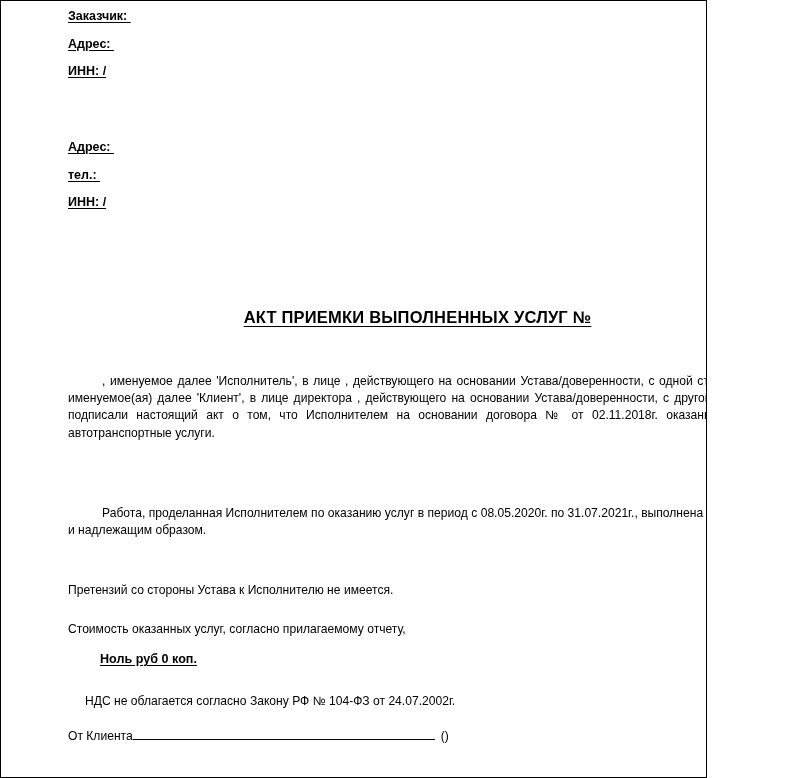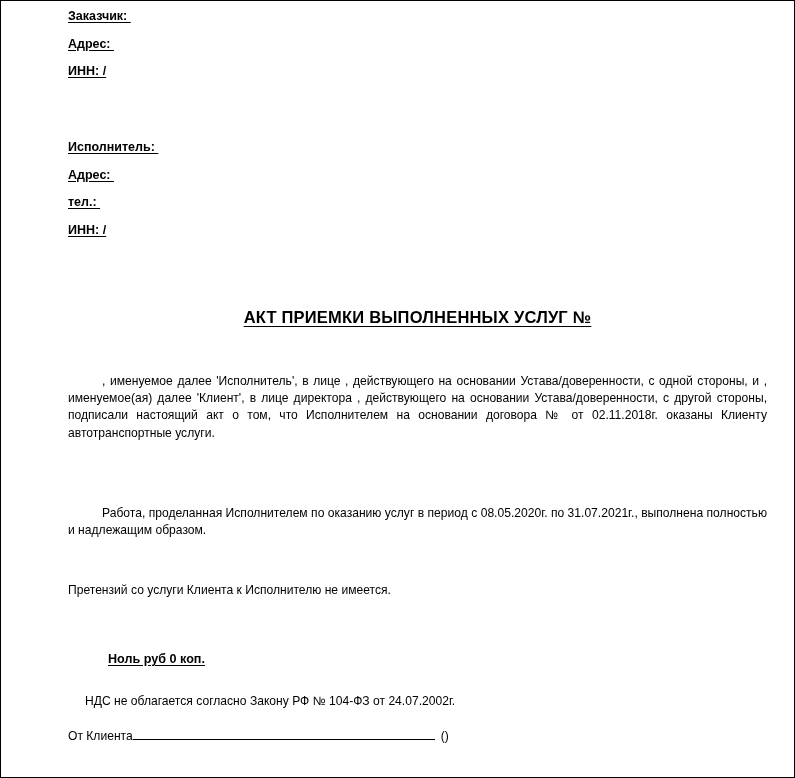--- a/index.html
+++ b/index.html
@@ -6,21 +6,21 @@
     margin: 0;
     padding: 0;
     background: #ffffff;
   }
   body {
     font-family: "Liberation Sans", sans-serif;
     color: #000000;
   }
   .page {
     position: relative;
-    width: 795px;
+    width: 707px;
     height: 778px;
     box-sizing: border-box;
     background: #ffffff;
     border: 1px solid #000000;
     overflow: hidden;
   }
   .inner {
     position: absolute;
     left: 67px;
     top: 0;
@@ -82,21 +82,21 @@
   .body-p.nojustify { text-align: left; }
 
   #para-intro   { top: 372px; }
   #para-work    { top: 504px; }
   #para-claims  { top: 581px; }
   #para-cost    { top: 620px; }
 
   .amount-line {
     position: absolute;
     top: 650px;
-    left: 40px;
+    left: 32px;
     font-size: 12.6px;
     font-weight: bold;
     line-height: 16px;
   }
   .amount-line span {
     text-decoration: underline;
     text-underline-offset: 2px;
   }
 
   #para-vat { top: 692px; margin-left: 17px; }
@@ -126,34 +126,34 @@
 <div class="page">
   <div class="inner">
 
     <div class="party-block" id="customer-block">
       <div class="party-line"><span class="u">Заказчик: </span></div>
       <div class="party-line"><span class="u">Адрес: </span></div>
       <div class="party-line"><span class="u">ИНН: /</span></div>
     </div>
 
     <div class="party-block" id="contractor-block">
-      <div class="party-line"><span class="u">Исполнитель: </span></div>
       <div class="party-line"><span class="u">Адрес: </span></div>
       <div class="party-line"><span class="u">тел.: </span></div>
       <div class="party-line"><span class="u">ИНН: /</span></div>
     </div>
 
     <div class="doc-title"><span>АКТ ПРИЕМКИ ВЫПОЛНЕННЫХ УСЛУГ №</span></div>
 
     <p class="body-p indent" id="para-intro">, именуемое далее 'Исполнитель', в лице  , действующего на основании Устава/доверенности, с одной стороны, и , именуемое(ая) далее 'Клиент', в лице директора , действующего на основании Устава/доверенности, с другой стороны, подписали настоящий акт о том, что Исполнителем на основании договора № от 02.11.2018г. оказаны Клиенту автотранспортные услуги.</p>
 
     <p class="body-p indent" id="para-work">Работа, проделанная Исполнителем по оказанию услуг в период с 08.05.2020г. по 31.07.2021г., выполнена полностью и надлежащим образом.</p>
 
-    <p class="body-p nojustify" id="para-claims">Претензий со услуги Клиента к Исполнителю не имеется.</p>
+    <p class="body-p nojustify" id="para-claims">Претензий со стороны Устава к Исполнителю не имеется.</p>
 
+    <p class="body-p nojustify" id="para-cost">Стоимость оказанных услуг, согласно прилагаемому отчету,</p>
 
     <div class="amount-line"><span>Ноль руб 0 коп.</span></div>
 
     <p class="body-p nojustify" id="para-vat">НДС не облагается согласно Закону РФ № 104-ФЗ от 24.07.2002г.</p>
 
     <div class="signature-row"><span>От Клиента</span><span class="sig-rule"></span><span>()</span></div>
 
   </div>
 </div>
 

